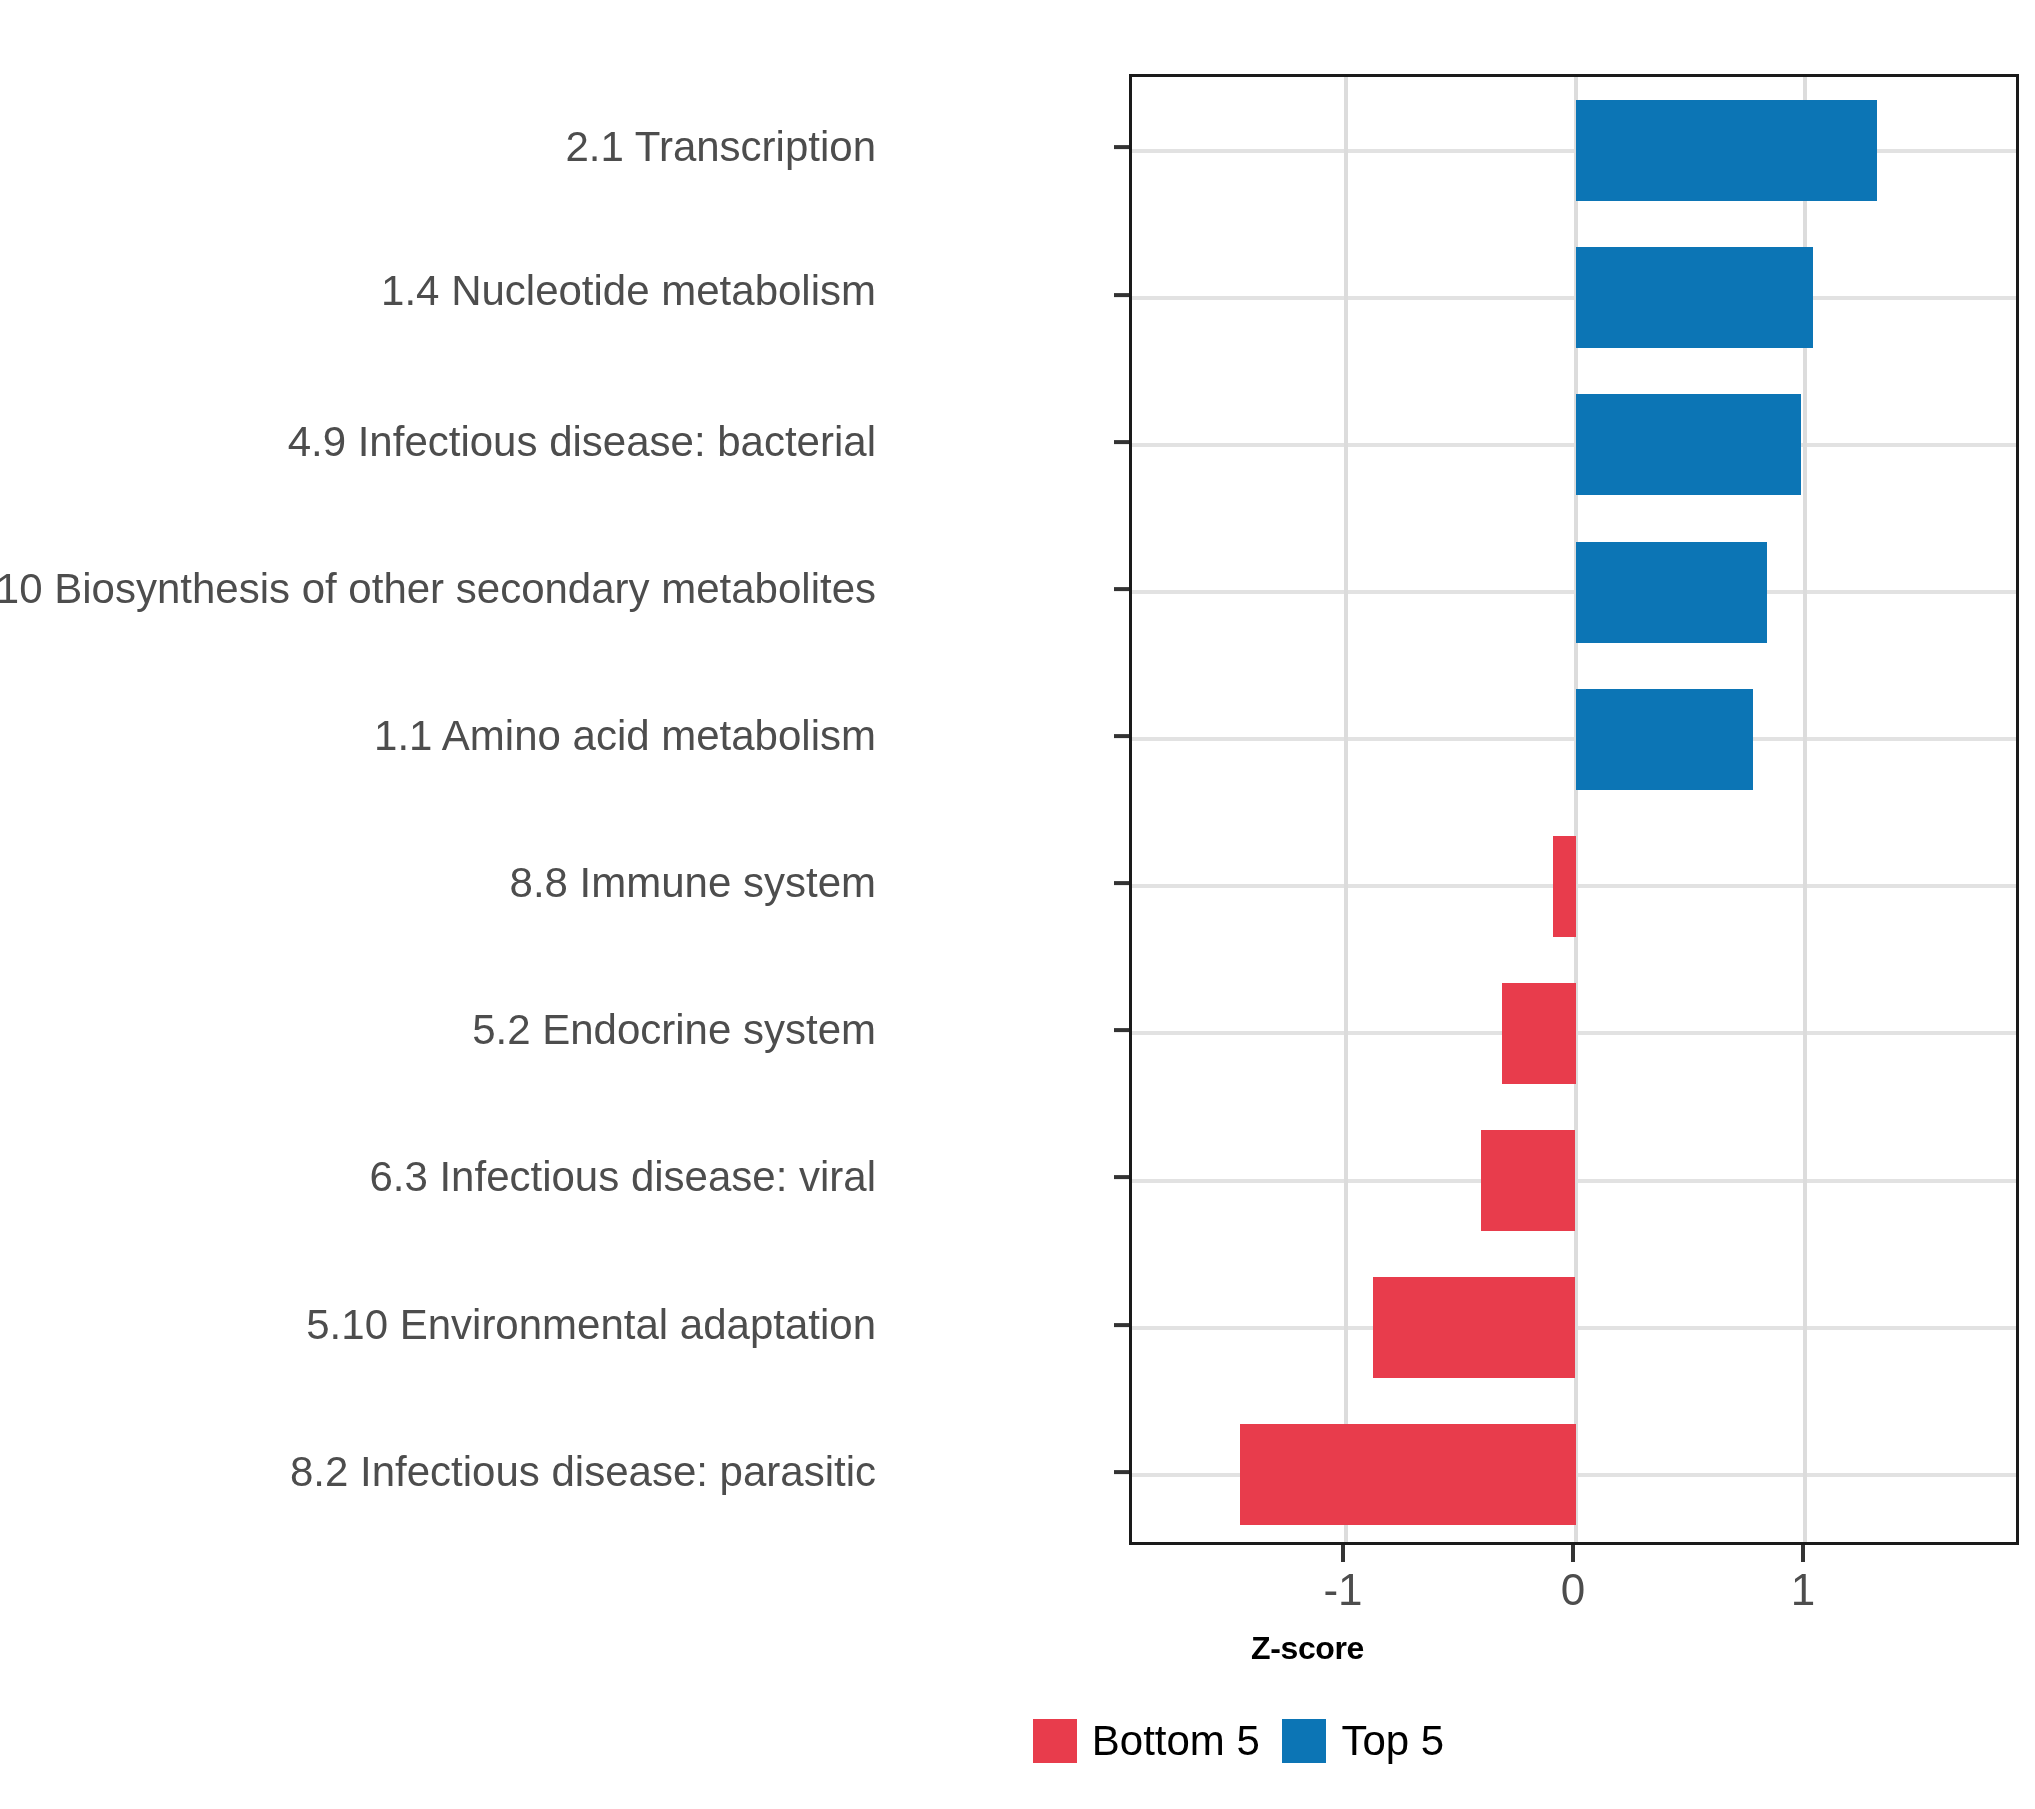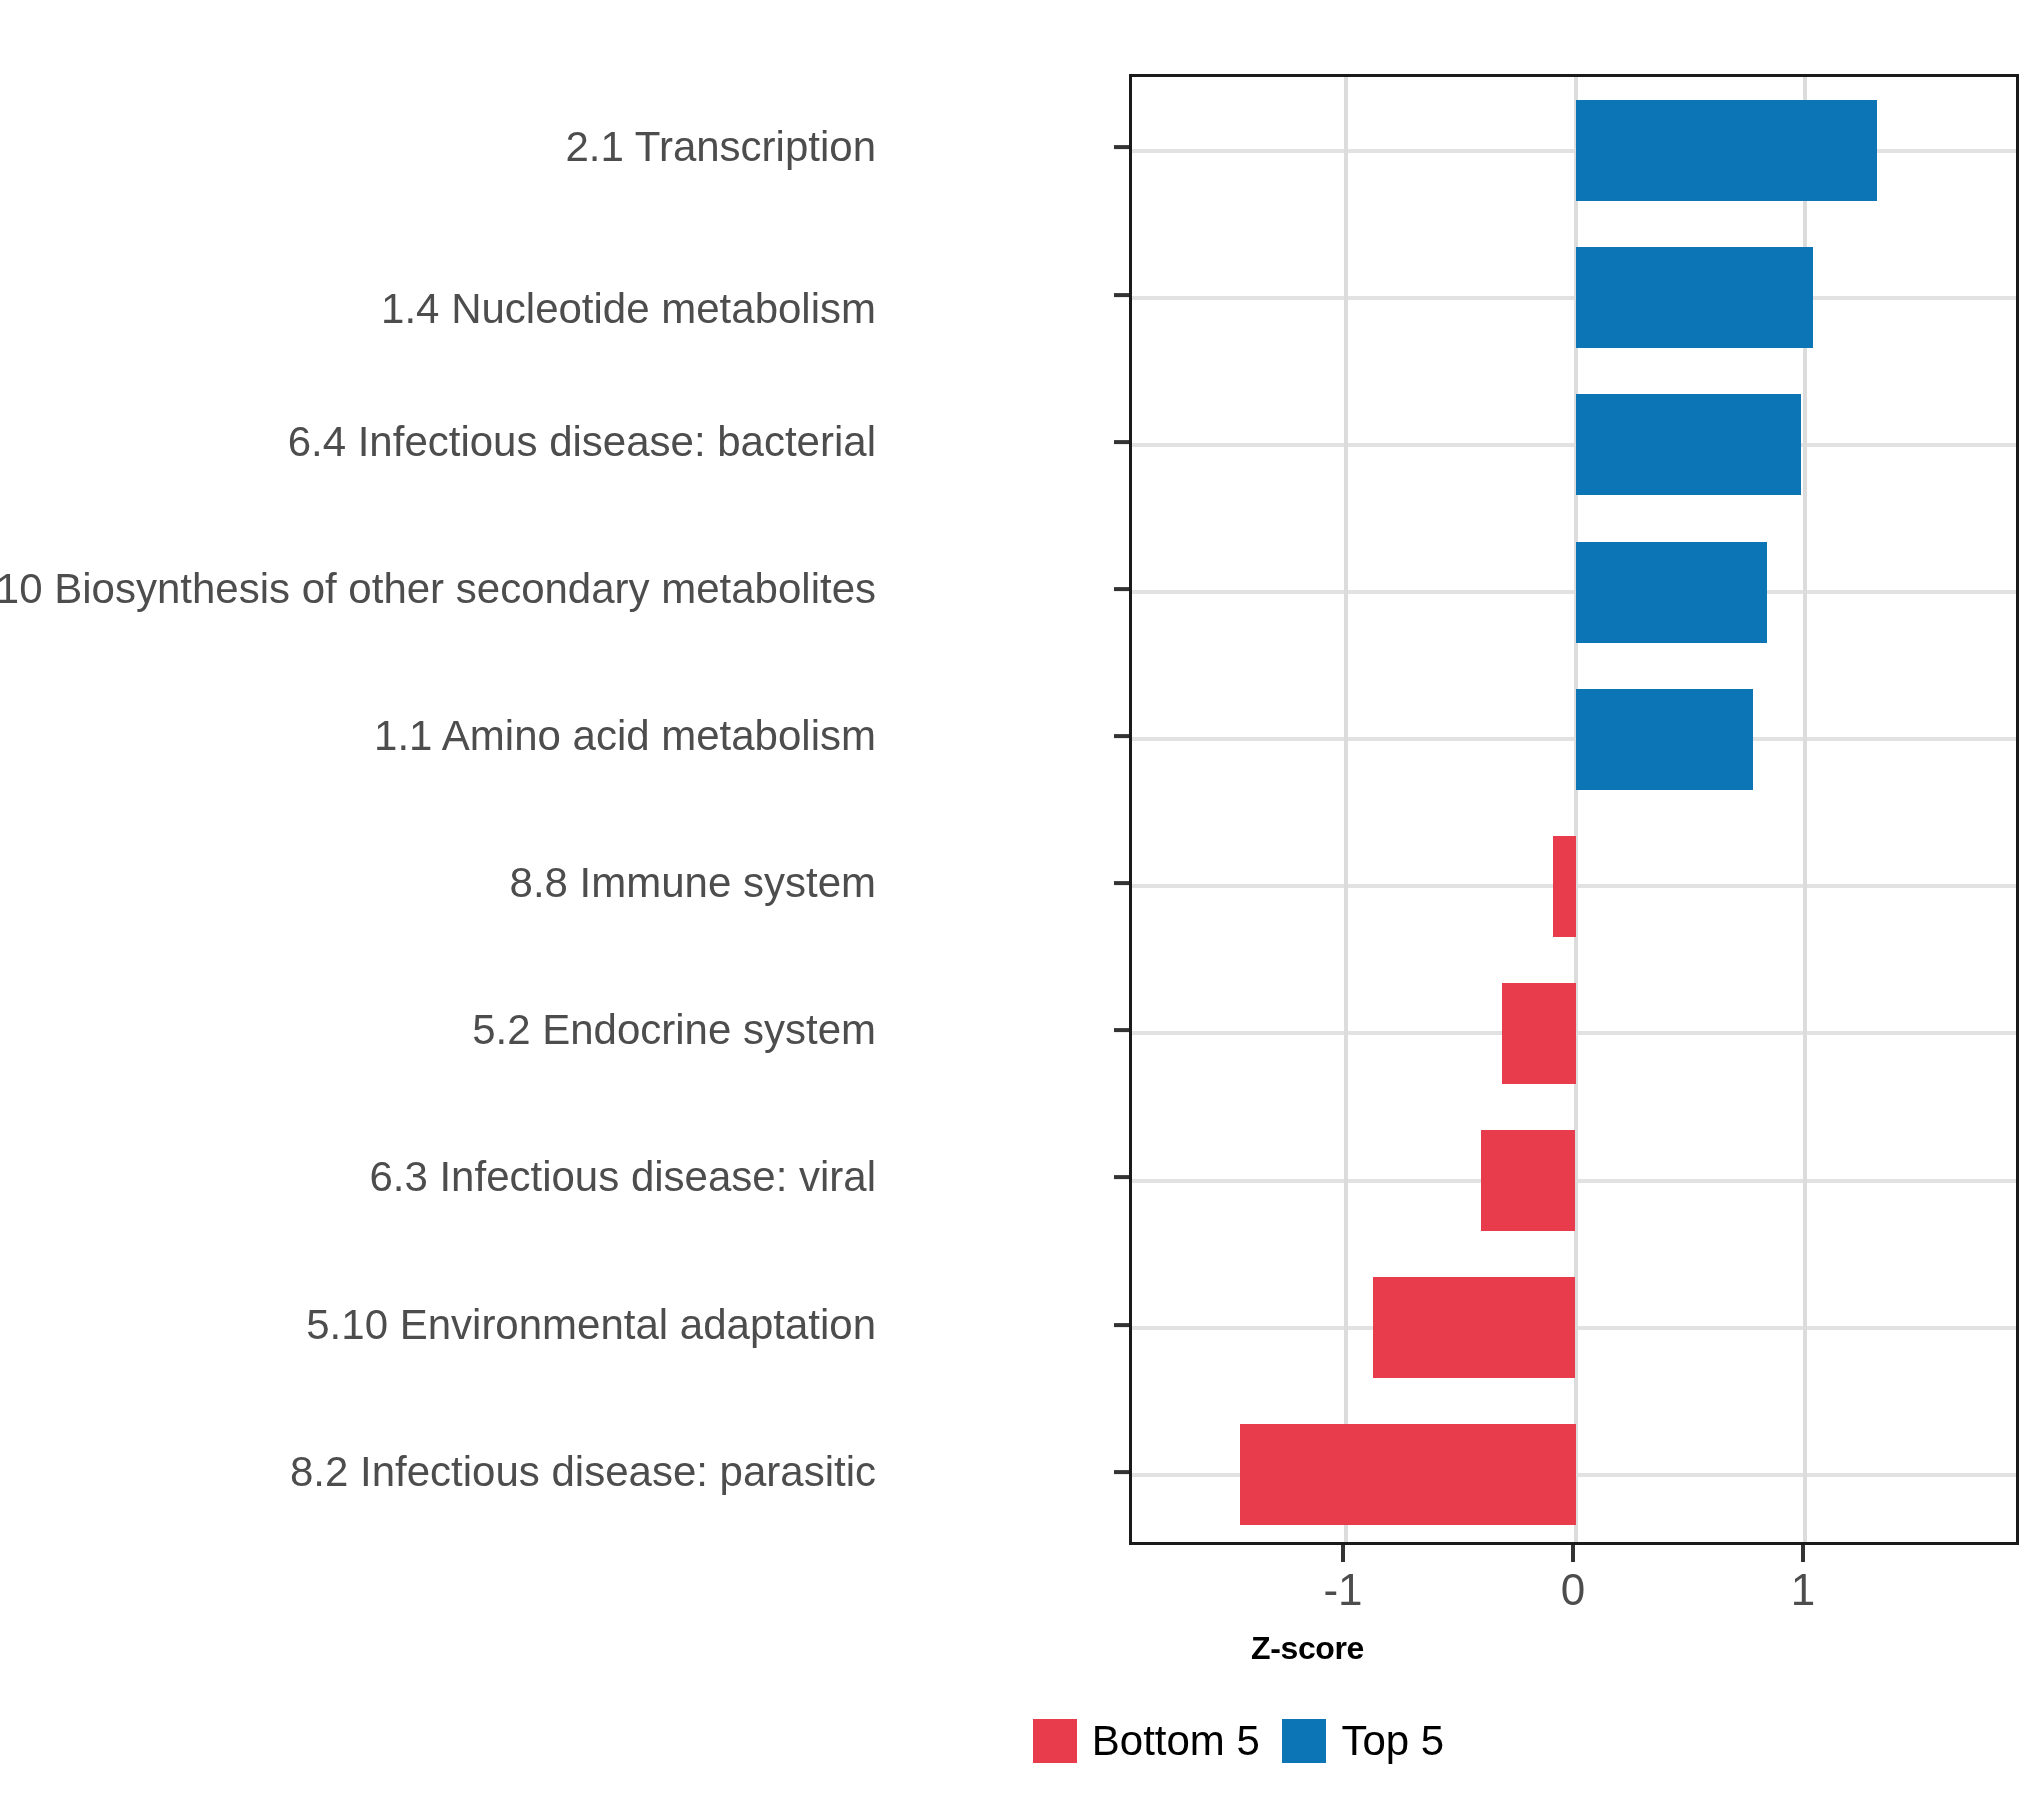--- a/index.html
+++ b/index.html
@@ -149,23 +149,23 @@
   }
 </style>
 </head>
 <body>
 
 <div id="figure">
 
   <div id="cat-axis">
       <div class="cat-label" style="top: 147px;">2.1 Transcription</div>
       <div class="cat-tick" style="top: 147px;"></div>
-      <div class="cat-label" style="top: 309px;">1.4 Nucleotide metabolism</div>
+      <div class="cat-label" style="top: 291px;">1.4 Nucleotide metabolism</div>
       <div class="cat-tick" style="top: 295px;"></div>
-      <div class="cat-label" style="top: 442px;">6.4 Infectious disease: bacterial</div>
+      <div class="cat-label" style="top: 442px;">4.9 Infectious disease: bacterial</div>
       <div class="cat-tick" style="top: 442px;"></div>
       <div class="cat-label" style="top: 589px;">1.10 Biosynthesis of other secondary metabolites</div>
       <div class="cat-tick" style="top: 589px;"></div>
       <div class="cat-label" style="top: 736px;">1.1 Amino acid metabolism</div>
       <div class="cat-tick" style="top: 736px;"></div>
       <div class="cat-label" style="top: 883px;">8.8 Immune system</div>
       <div class="cat-tick" style="top: 883px;"></div>
       <div class="cat-label" style="top: 1030px;">5.2 Endocrine system</div>
       <div class="cat-tick" style="top: 1030px;"></div>
       <div class="cat-label" style="top: 1177px;">6.3 Infectious disease: viral</div>

